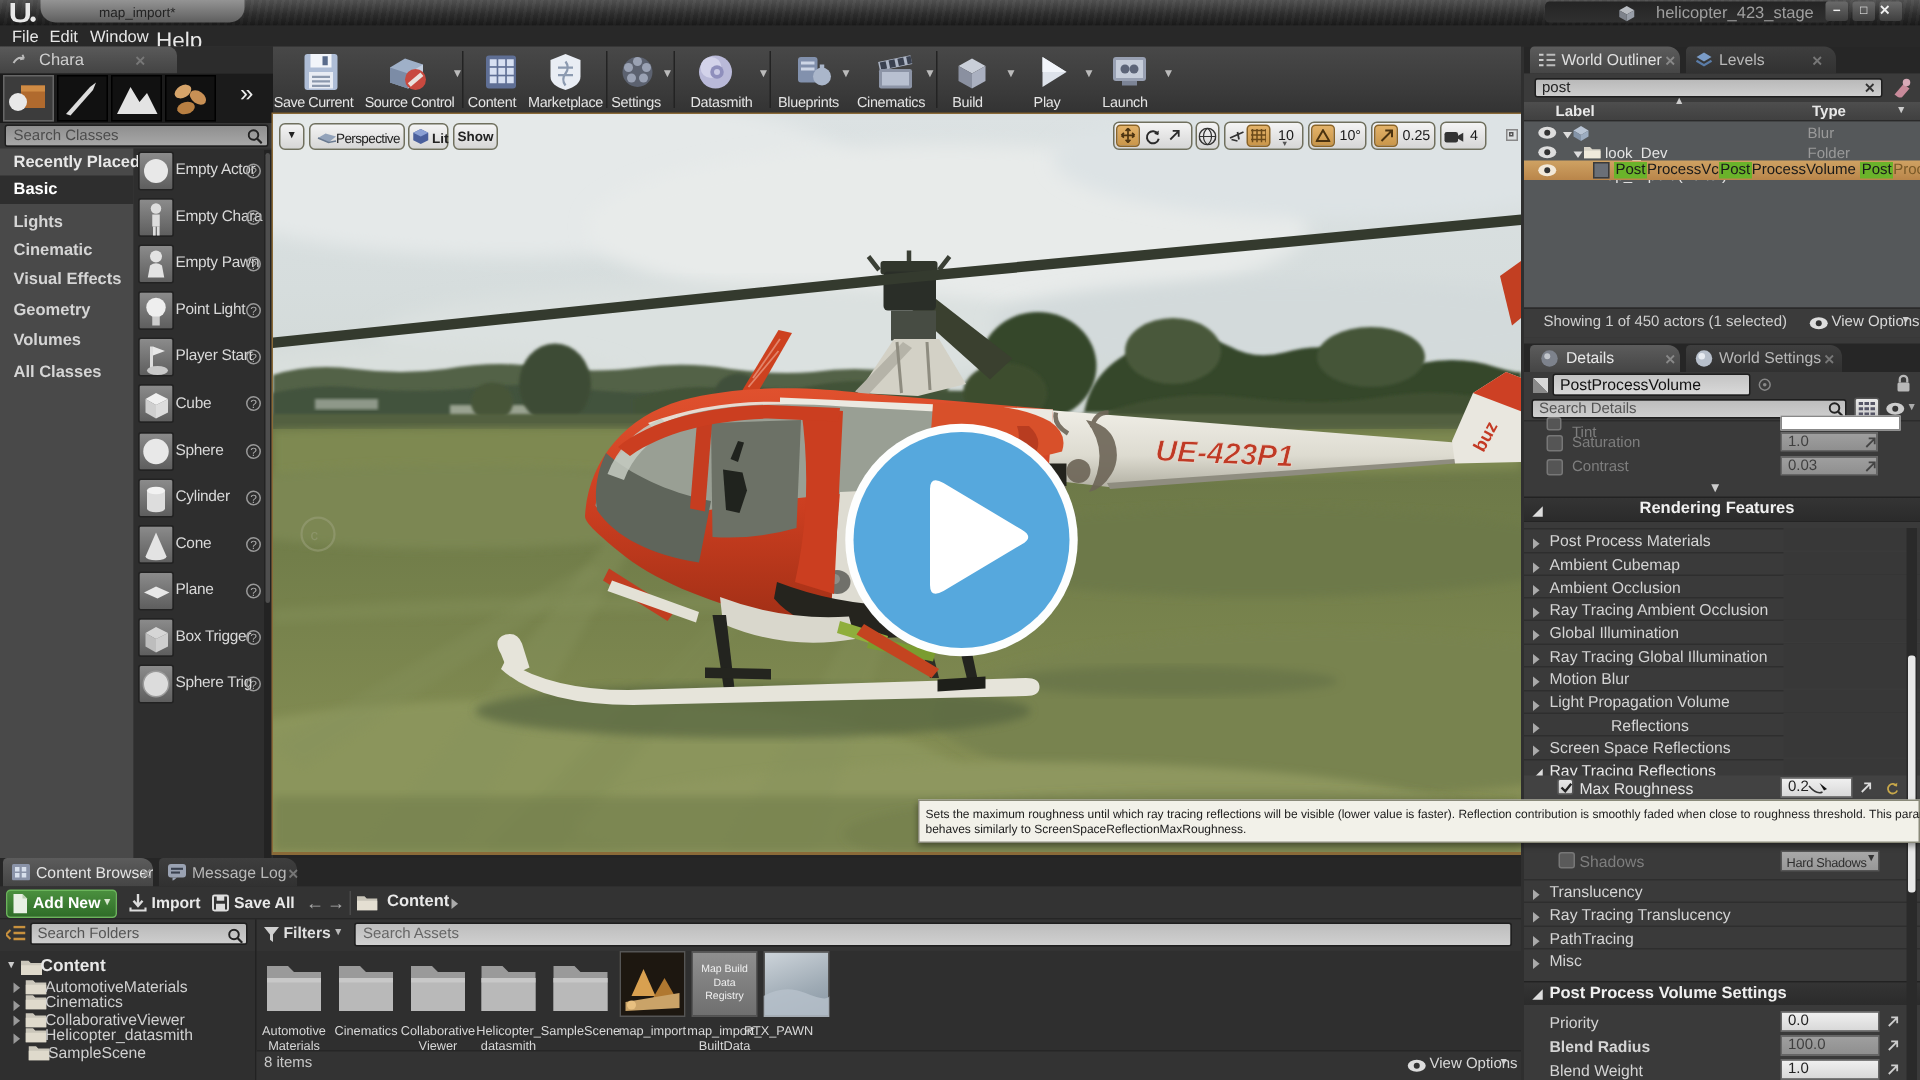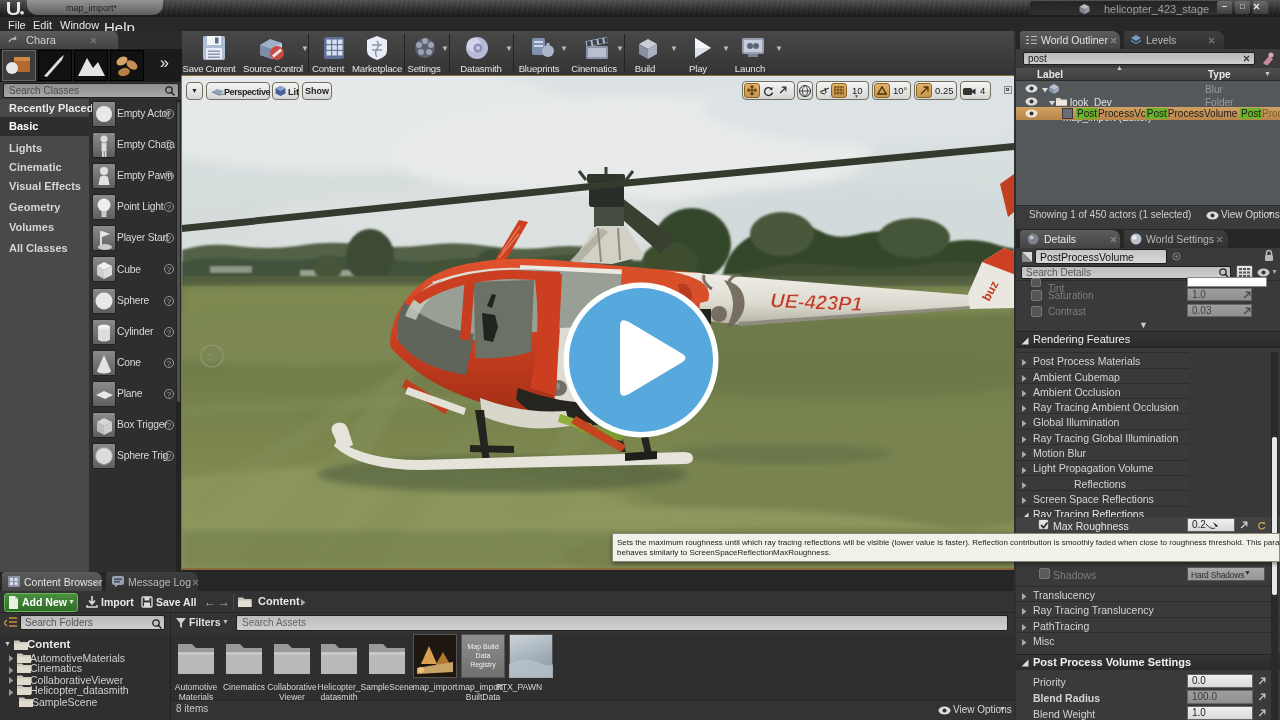--- a/index.html
+++ b/index.html
@@ -434,21 +434,21 @@
 <path d="M438,250 q0,-9 9,-4 l52,31 q9,5 0,10 l-52,31 q-9,5 -9,-4 Z" fill="#ffffff"></path>
 </svg>
 </div>
 
 <div class="abs" style="left:186px;top:82px;width:17px;height:18px;background:linear-gradient(#f4f4f4,#d6d6d6);border:1px solid #70705e;border-radius:4px;font-size:7px;color:#222;text-align:center;line-height:16px;">▼</div>
 <div class="abs" style="left:206px;top:82px;width:64px;height:18px;background:linear-gradient(#f4f4f4,#d6d6d6);border:1px solid #70705e;border-radius:4px;"></div>
 <svg class="abs" style="left:211px;top:87px" width="14" height="9">
       <path d="M1 5 l5 -3 l7 2 l-5 4 Z" fill="#93a3ba"></path>
       <path d="M1 5 l7 3 l5 -1" fill="none" stroke="#6a7a90" stroke-width="1"></path>
     </svg>
-<div class="abs" style="left:224px;top:87px;font-size:9px;font-weight:bold;color:#222;letter-spacing:-0.4px;"><span class="txt">Perspective</span></div>
+<div class="abs" style="left:224px;top:87px;font-size:9px;font-weight:normal;color:#222;letter-spacing:-0.4px;"><span class="txt">Perspective</span></div>
 <div class="abs" style="left:272px;top:82px;width:27px;height:18px;background:linear-gradient(#f4f4f4,#d6d6d6);border:1px solid #70705e;border-radius:4px;font-size:10px;color:#222;text-align:center;line-height:16px;"></div>
 <svg class="abs" style="left:275px;top:86px" width="11" height="11">
       <path d="M5.5 0 l5 2.5 l0 5 l-5 2.5 l-5 -2.5 l0 -5 Z" fill="#4a5f9c"></path>
       <path d="M5.5 0 l5 2.5 l-5 2.5 l-5 -2.5 Z" fill="#8ba0d4"></path>
     </svg>
 <div class="abs" style="left:288px;top:87px;font-size:9px;font-weight:bold;color:#222;">Lit</div>
 <div class="abs" style="left:302px;top:82px;width:30px;height:18px;background:linear-gradient(#f4f4f4,#d6d6d6);border:1px solid #70705e;border-radius:4px;font-size:9px;color:#222;text-align:center;line-height:16px;font-weight:bold;">Show</div>
 <div class="abs" style="left:742px;top:81px;width:53px;height:19px;background:linear-gradient(#f4f4f4,#d6d6d6);border:1px solid #70705e;border-radius:4px;font-size:10px;color:#222;text-align:center;line-height:17px;"></div>
 <div class="abs" style="left:744px;top:83px;width:16px;height:15px;background:linear-gradient(#e3b269,#c9964a);border:1px solid #8a6428;border-radius:3px;"></div>
 <svg class="abs" style="left:747px;top:85px" width="10" height="11">
@@ -679,21 +679,21 @@
         <path d="M1.2 7 L6.6 1.6 M2.8 1.2 h4 v4" stroke="#444" stroke-width="1.2" fill="none"></path>
       </svg>
     </div>
 <div class="abs" style="left:1139px;top:320px;font-size:9px;color:#ccc;">▼</div>
 <div class="abs" style="left:1016px;top:331px;width:264px;height:17px;background:linear-gradient(#343434,#2b2b2b);border-top:1px solid #222;border-bottom:1px solid #242424;"></div>
 <div class="abs" style="left:1021px;top:335px;font-size:8px;color:#ddd;">
       <svg width="8" height="8" style="display:block;margin-top:2px">
         <path d="M7.5 0.5 L7.5 7.5 L0.5 7.5 Z" fill="#ddd"></path>
       </svg>
     </div>
-<div class="abs" style="left:1033px;top:333px;font-size:11px;font-weight:normal;color:#f0f0f0;"><span class="txt">Rendering Features</span></div>
+<div class="abs" style="left:1093px;top:333px;font-size:11px;font-weight:bold;color:#f0f0f0;"><span class="txt">Rendering Features</span></div>
 <div class="abs" style="left:1016px;top:352px;width:264px;height:1px;background:#2e2e2e;"></div>
 <div class="abs" style="left:1021px;top:356px;font-size:8px;color:#aaa;">
       <svg width="6" height="9" style="display:block;margin-top:2px">
         <path d="M1 1 L5.4 4.5 L1 8 Z" fill="#aaa"></path>
       </svg>
     </div>
 <div class="abs" style="left:1033px;top:355px;font-size:10.5px;color:#d4d4d4;"><span class="txt">Post Process Materials</span></div>
 <div class="abs" style="left:1189px;top:352px;width:91px;height:15px;background:#383838;"></div>
 <div class="abs" style="left:1016px;top:368px;width:264px;height:1px;background:#2e2e2e;"></div>
 <div class="abs" style="left:1021px;top:372px;font-size:8px;color:#aaa;">
@@ -793,21 +793,21 @@
     </div>
 <div class="abs" style="left:1257px;top:519px;font-size:9px;color:#c8a84a;">
       <svg width="9" height="10" style="display:block;margin-top:2px">
         <path d="M7.5 3 A3.2 3.2 0 1 0 7.8 6" stroke="#c8a84a" stroke-width="1.2" fill="none"></path>
         <path d="M7.9 0.8 L7.6 3.4 L5.2 2.6 Z" fill="#c8a84a"></path>
       </svg>
     </div>
 <div class="abs" style="left:1016px;top:563px;width:264px;height:157px;background:#3a3a3a;"></div>
 <div class="abs" style="left:1039px;top:568px;width:11px;height:11px;background:#5a5a5a;border:1px solid #777;border-radius:2px;"></div>
 <div class="abs" style="left:1053px;top:569px;font-size:10.5px;color:#7e7e7e;">Shadows</div>
-<div class="abs" style="left:1187px;top:567px;width:78px;height:14px;background:linear-gradient(#a8a8a8,#979797);border:1px solid #555;font-size:8.5px;color:#2e2e2e;padding-left:3px;line-height:14px;letter-spacing:-0.2px;"><span class="txt">Hard Shadows</span></div>
+<div class="abs" style="left:1187px;top:567px;width:66px;height:14px;background:linear-gradient(#a8a8a8,#979797);border:1px solid #555;font-size:8.5px;color:#2e2e2e;padding-left:3px;line-height:14px;letter-spacing:-0.2px;"><span class="txt">Hard Shadows</span></div>
 <div class="abs" style="left:1244px;top:569px;font-size:7px;color:#333;">▼</div>
 <div class="abs" style="left:1016px;top:586px;width:264px;height:1px;background:#2e2e2e;"></div>
 <div class="abs" style="left:1021px;top:590px;font-size:8px;color:#aaa;">
       <svg width="6" height="9" style="display:block;margin-top:2px">
         <path d="M1 1 L5.4 4.5 L1 8 Z" fill="#aaa"></path>
       </svg>
     </div>
 <div class="abs" style="left:1033px;top:589px;font-size:10.5px;color:#d4d4d4;"><span class="txt">Translucency</span></div>
 <div class="abs" style="left:1016px;top:601px;width:264px;height:1px;background:#2e2e2e;"></div>
 <div class="abs" style="left:1021px;top:605px;font-size:8px;color:#aaa;">

